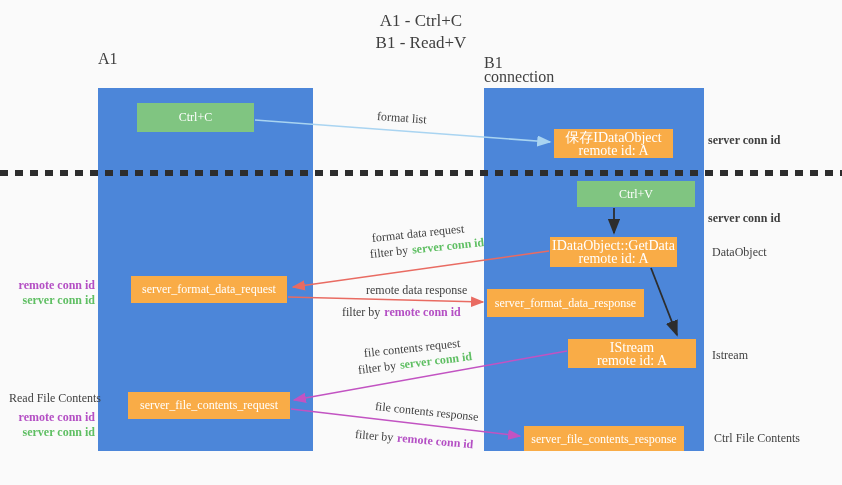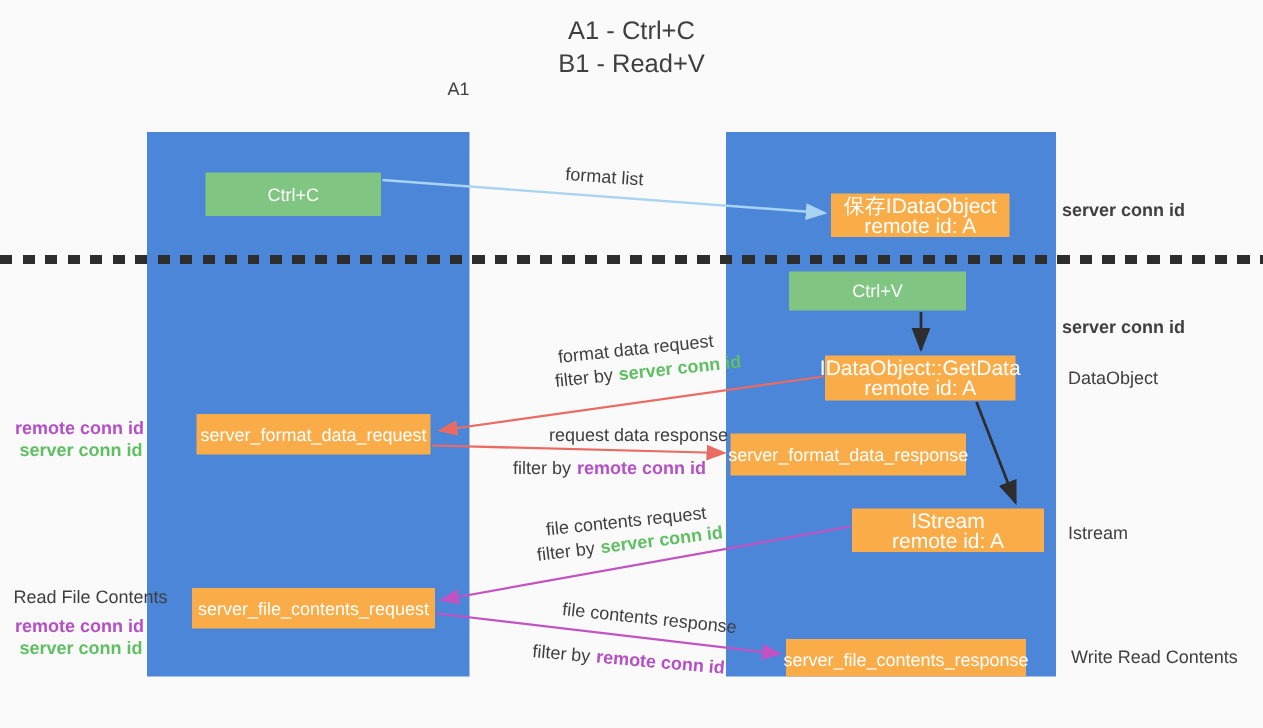--- a/index.html
+++ b/index.html
@@ -1,46 +1,46 @@
 <!DOCTYPE html>
 <html style="--background: #fafafa; --lane-blue: #4c86d9; --green: #80c581; --orange: #f9ac47; --red: #e96b62; --purple: #c253c2; --light-blue: #a9d4f1; --black: #2d2d2d; --text: #3f3f3f; --green-text: #5fbf63; --purple-text: #b44fc4;"><head>
 <meta charset="utf-8">
 <style>
   html,body{margin:0;padding:0;}
   body{
     background:var(--background,#fafafa);
     font-family:"Liberation Sans","DejaVu Sans",sans-serif;
     color:var(--text,#3f3f3f);
   }
-  #stage{position:relative;width:842px;height:451px;overflow:hidden;background:var(--background,#fafafa);}
+  #stage{position:relative;width:842px;height:451px;overflow:hidden;background:var(--background,#fafafa);font-family:Liberation Serif, serif;}
 
   .title{position:absolute;left:0;top:10px;width:842px;text-align:center;
          font-size:17px;line-height:22px;color:var(--text,#3f3f3f);}
 
-  .lane-header{position:absolute;text-align:right;font-size:12px;line-height:14px;color:var(--text,#3f3f3f);}
+  .lane-header{position:absolute;text-align:left;font-size:16px;line-height:14px;color:var(--text,#3f3f3f);}
   #hdr-a{left:98px;top:52px;width:215px;}
   #hdr-b{left:484px;top:56px;width:220px;}
 
   .lane{position:absolute;top:88px;height:372px;background:var(--lane-blue,#4c86d9);z-index:1;}
   #lane-a{left:98px;width:215px;}
   #lane-b{left:484px;width:220px;}
 
   .separator{position:absolute;left:0;top:170px;width:842px;height:6px;z-index:2;
     background:repeating-linear-gradient(90deg,var(--black,#2d2d2d) 0 8px,rgba(0,0,0,0) 8px 15px);}
 
   .node{position:absolute;display:flex;flex-direction:column;justify-content:center;align-items:center;
         color:#fff;text-align:center;z-index:3;box-sizing:border-box;}
   .node.green{background:var(--green,#80c581);}
   .node.orange{background:var(--orange,#f9ac47);}
   .node .l1,.node .l2{font-size:14px;line-height:13px;}
   .node.single{font-size:12px;}
 
-  #node-ctrl-c{left:137px;top:103px;width:117px;height:29px;margin-top:12px;}
+  #node-ctrl-c{left:137px;top:103px;width:117px;height:29px;}
   #node-save-obj{left:554px;top:129px;width:119px;height:29px;}
-  #node-ctrl-v{left:526px;top:181px;width:118px;height:26px;text-align:right;}
+  #node-ctrl-v{left:577px;top:181px;width:118px;height:26px;text-align:right;}
   #node-getdata{left:550px;top:237px;width:127px;height:30px;text-align:center;}
   #node-format-req{left:131px;top:276px;width:156px;height:27px;}
   #node-format-resp{left:487px;top:289px;width:157px;height:28px;}
   #node-istream{left:568px;top:339px;width:128px;height:29px;}
   #node-file-req{left:128px;top:392px;width:162px;height:27px;}
   #node-file-resp{left:524px;top:426px;width:160px;height:27px;}
 
   svg.arrows{position:absolute;left:0;top:0;z-index:4;pointer-events:none;}
   .ln-blue{stroke:var(--light-blue,#a9d4f1);stroke-width:1.6;}
   .ln-red{stroke:var(--red,#e96b62);stroke-width:1.5;}
@@ -65,20 +65,24 @@
 
 <div id="stage">
 
   <div class="title">
     <div>A1 - Ctrl+C</div>
     <div>B1 - Read+V</div>
   </div>
 
   <div class="lane-header" id="hdr-a">
     <div>A1</div>
+  </div>
+  <div class="lane-header" id="hdr-b">
+    <div>B1</div>
+    <div>connection</div>
   </div>
 
   <div class="lane" id="lane-a"></div>
   <div class="lane" id="lane-b"></div>
 
   <div class="separator"></div>
 
   <div class="node green single" id="node-ctrl-c">
     <span>Ctrl+C</span>
   </div>
@@ -134,40 +138,40 @@
     <line class="ln-purple" x1="291" y1="409" x2="520" y2="436" marker-end="url(#mPurple)"></line>
   </svg>
 
   <div class="alabel" style="left:377px;top:109px;transform:rotate(4deg);">format list</div>
 
   <div class="alabel" style="left:372px;top:231px;transform:rotate(-6deg);">format data request</div>
   <div class="alabel" style="left:370px;top:247px;transform:rotate(-6deg);">
     <span class="fb">filter by</span><span class="green-t">server conn id</span>
   </div>
 
-  <div class="alabel" style="left:366px;top:283px;">request data response</div>
+  <div class="alabel" style="left:366px;top:283px;">remote data response</div>
   <div class="alabel" style="left:342px;top:305px;">
     <span class="fb">filter by</span><span class="purple-t">remote conn id</span>
   </div>
 
   <div class="alabel" style="left:364px;top:346px;transform:rotate(-6deg);">file contents request</div>
   <div class="alabel" style="left:358px;top:363px;transform:rotate(-7deg);">
     <span class="fb">filter by</span><span class="green-t">server conn id</span>
   </div>
 
   <div class="alabel" style="left:375px;top:399px;transform:rotate(6deg);">file contents response</div>
   <div class="alabel" style="left:355px;top:427px;transform:rotate(5deg);">
     <span class="fb">filter by</span><span class="purple-t">remote conn id</span>
   </div>
 
   <div class="side green-t" style="left:708px;top:133px;">server conn id</div>
   <div class="side green-t" style="left:708px;top:211px;">server conn id</div>
   <div class="side" style="left:712px;top:245px;">DataObject</div>
   <div class="side" style="left:712px;top:348px;">Istream</div>
-  <div class="side" style="left:714px;top:431px;">Write Read Contents</div>
+  <div class="side" style="left:714px;top:431px;">Ctrl File Contents</div>
   <div class="side" style="left:9px;top:391px;">Read File Contents</div>
 
   <div class="pair" style="left:10px;top:278px;">
     <div class="purple-t">remote conn id</div>
     <div class="green-t">server conn id</div>
   </div>
   <div class="pair" style="left:10px;top:410px;">
     <div class="purple-t">remote conn id</div>
     <div class="green-t">server conn id</div>
   </div>

